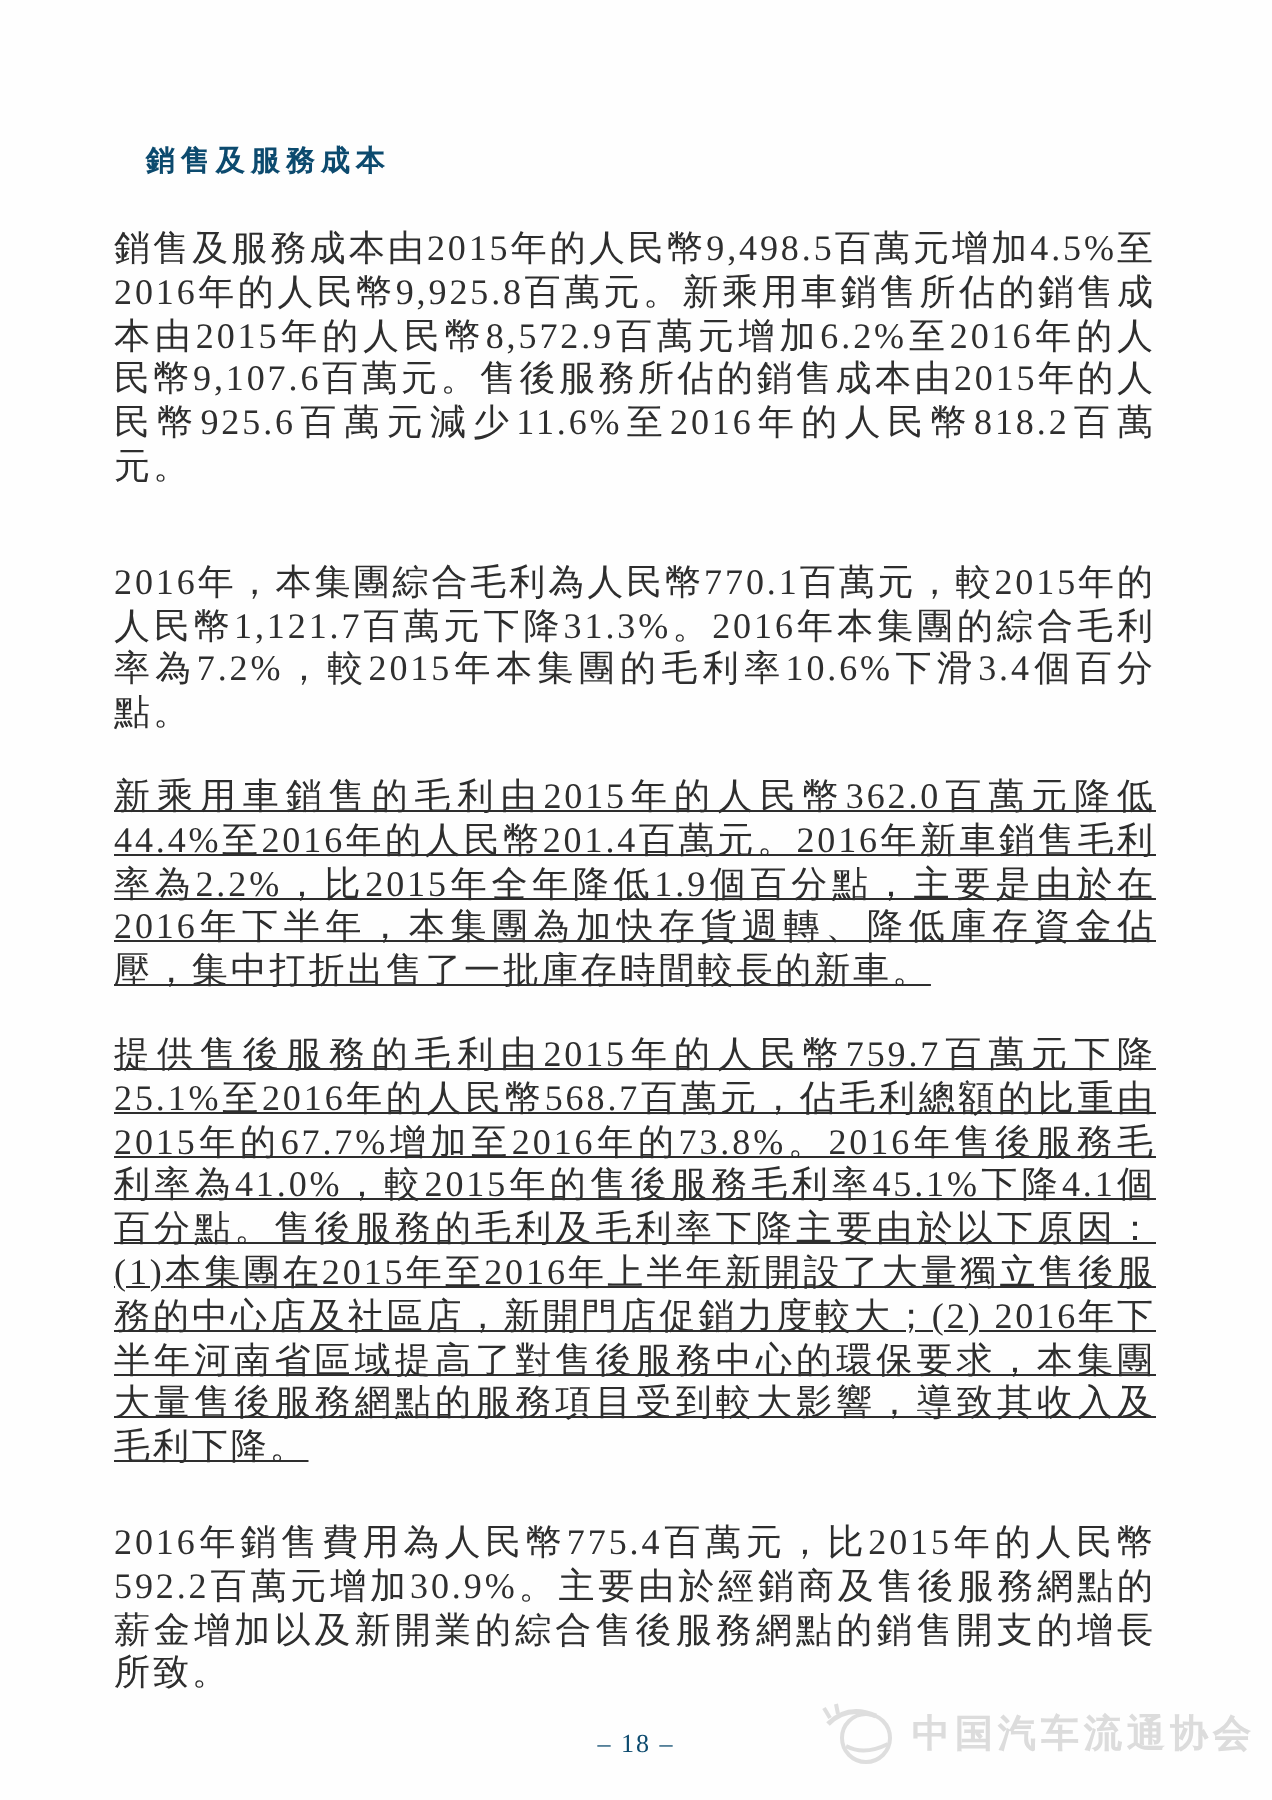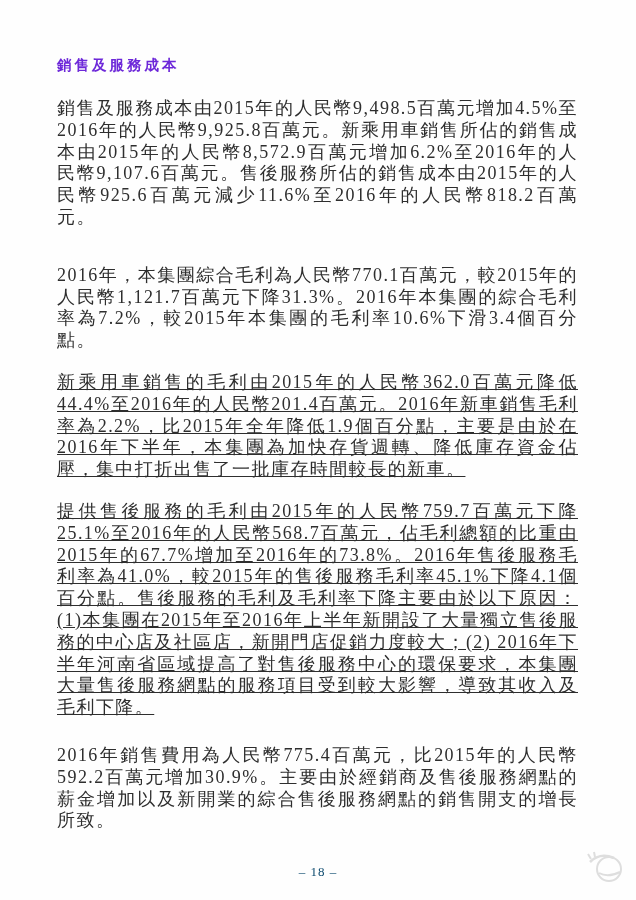--- a/index.html
+++ b/index.html
@@ -20,26 +20,26 @@
     background: #fefefe;
   }
   .content {
     position: absolute;
     top: 56px;
     left: 57px;
     width: 521px;
     color: #2e2e2e;
   }
   .section-heading {
-    margin: 0;
+    margin: 16px;
     font-size: 14.5px;
     font-weight: bold;
     letter-spacing: 3px;
     line-height: 18px;
-    color: #6d28d9;
+    color: #0c4a6e;
   }
   .body-par {
     margin: 0;
     font-size: 18px;
     line-height: 21.8px;
     letter-spacing: 1.45px;
     text-align: justify;
     text-justify: inter-character;
     color: #2e2e2e;
   }
@@ -111,15 +111,16 @@
 
   <div class="watermark">
     <span class="watermark-logo">
       <svg viewBox="0 0 44 38" width="44" height="38" fill="none" stroke="#dedede" stroke-width="2">
         <circle cx="25" cy="21" r="12"></circle>
         <path d="M6 14 Q 16 4, 30 10" stroke-width="2.5"></path>
         <path d="M4 6 l3 5 M10 4 l1 5" stroke-width="2"></path>
         <path d="M15 25 Q 24 30, 36 24" stroke-width="2"></path>
       </svg>
     </span>
+    <span class="watermark-text">中国汽车流通协会</span>
   </div>
 
 </div>
 
 </body></html>

